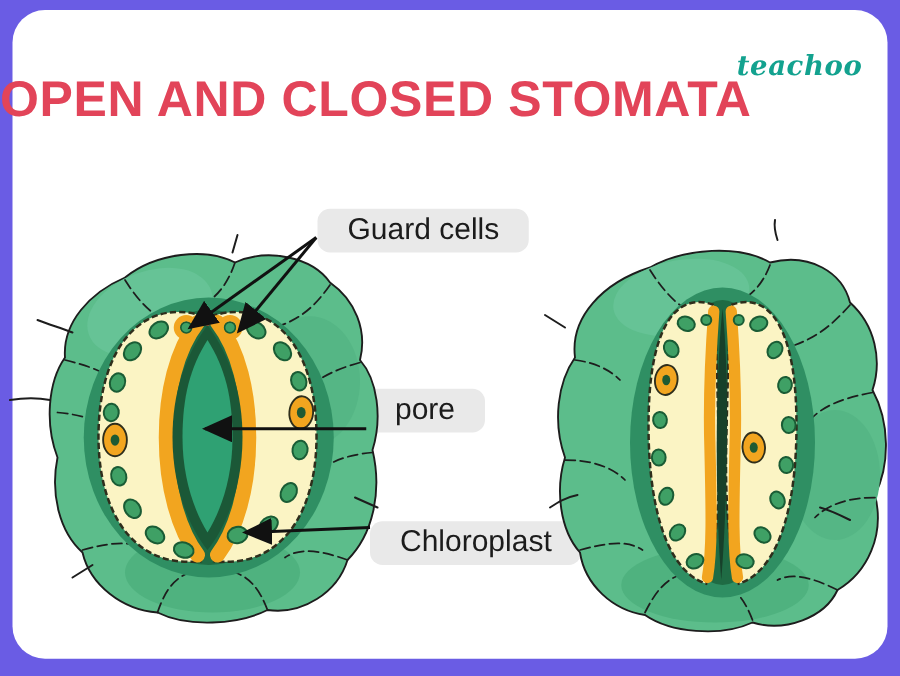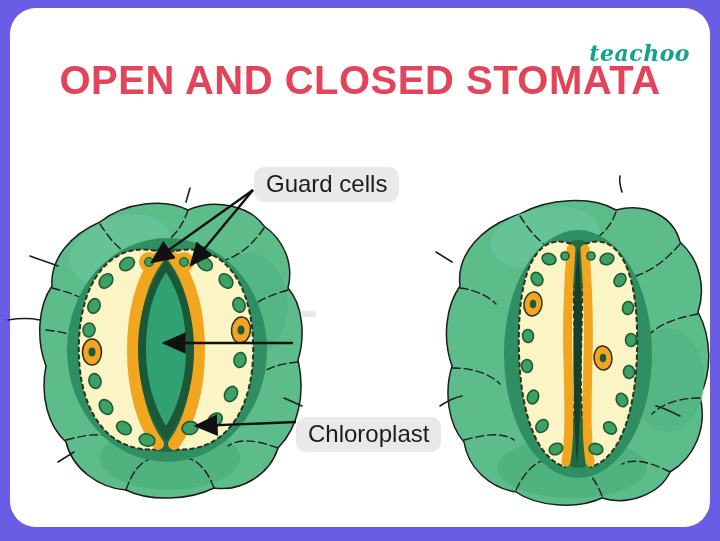--- a/index.html
+++ b/index.html
@@ -13,29 +13,29 @@
     background:var(--card,#FFFFFF);
     border-radius:26px;z-index:1;
   }
   .logo{
     position:absolute;top:40px;right:30px;z-index:2;
     font-family:"DejaVu Serif",serif;font-style:italic;font-weight:bold;
     font-size:22px;color:var(--logo,#13A28F);letter-spacing:0.5px;
   }
   .title{
     position:absolute;left:0;right:0;top:58px;z-index:2;margin:0;
-    text-align:center;font-size:40px;font-weight:bold;letter-spacing:0.5px;
+    text-align:left;font-size:40px;font-weight:bold;letter-spacing:0.5px;
     color:var(--title,#E24459);
   }
   .diagram-svg{position:absolute;left:0;top:0;z-index:3;}
   .label{
     position:absolute;z-index:2;
     background:var(--label-bg,#E9E9E9);
     color:var(--label-text,#1C1C1C);
-    font-size:24px;line-height:1.2;border-radius:10px;padding:3px 12px;
+    font-size:24px;line-height:1.2;border-radius:10px;padding:3px 24px;
     white-space:nowrap;
   }
   .label-guard{left:254px;top:167px;}
   .label-pore{left:292px;top:311px;text-align:center;}
   .label-chloro{left:296px;top:417px;}
 
   
   .sil{fill:var(--epidermis,#5CBD8B);stroke:#1D1D1D;stroke-width:1.5;}
   .patch-a{fill:#66C396;}
   .patch-b{fill:#55B685;}
@@ -59,20 +59,21 @@
 </head>
 <body>
 
 <div class="card"></div>
 
 <div class="logo">teachoo</div>
 <h1 class="title">OPEN AND CLOSED STOMATA</h1>
 
 <div class="label label-guard">Guard cells</div>
 <div class="label label-pore">
+  <div>pore</div>
 </div>
 <div class="label label-chloro">Chloroplast</div>
 
 <svg class="diagram-svg" width="720" height="541" viewBox="0 0 720 541">
   <defs>
     <marker id="ah" markerWidth="11" markerHeight="9" refX="9" refY="4.5" orient="auto">
       <path d="M0,0 L10,4.5 L0,9 Z" fill="#111111"></path>
     </marker>
   </defs>
 

